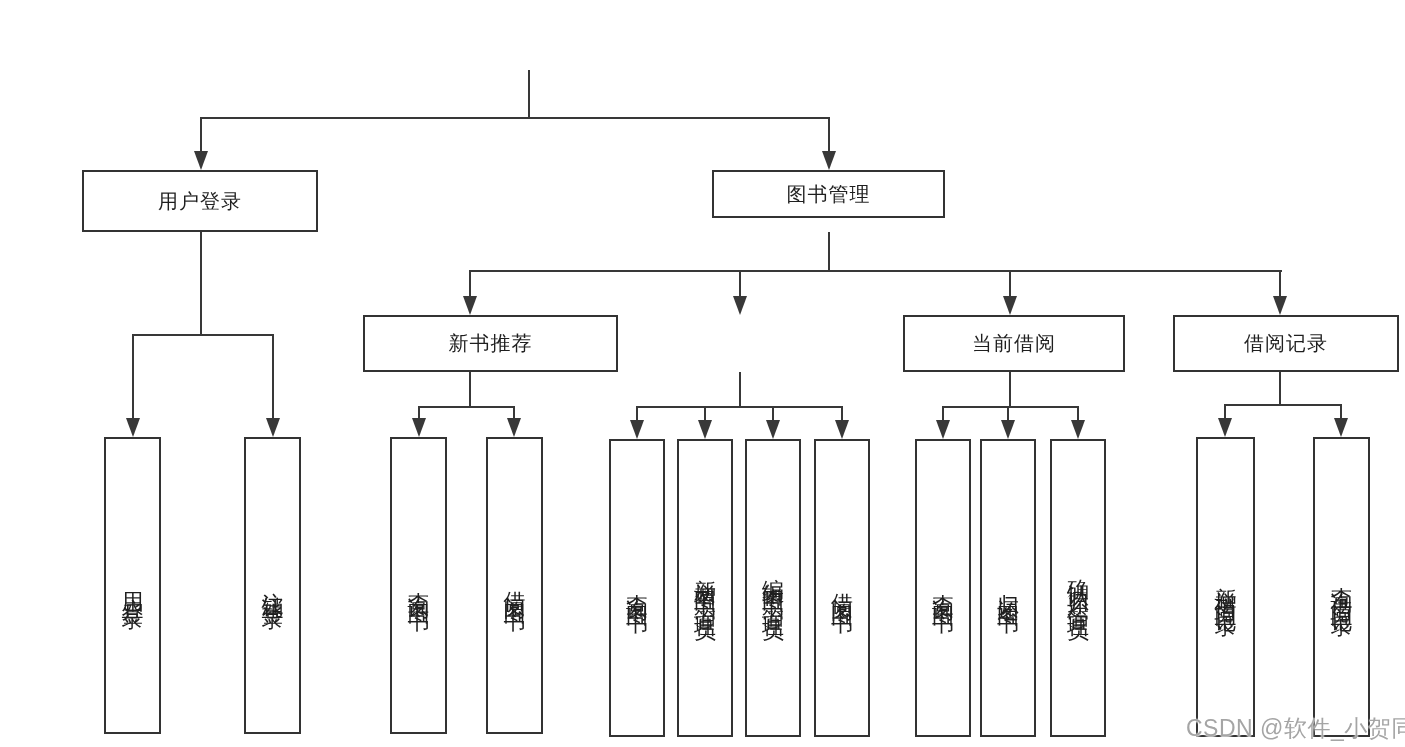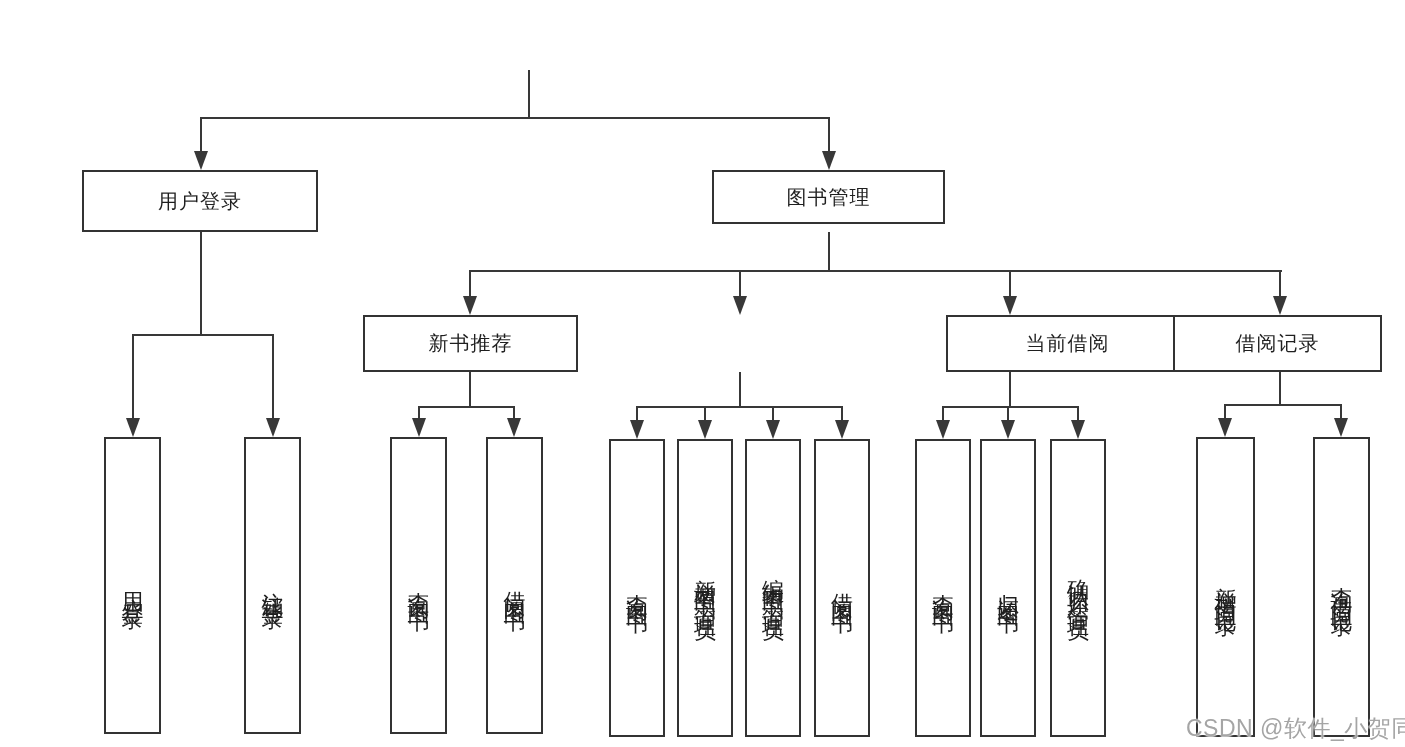--- a/index.html
+++ b/index.html
@@ -65,21 +65,21 @@
   <div>
     <div class="vline" style="left:528px;top:70px;height:48px"></div>
     <div class="hline" style="left:200px;top:117px;width:630px"></div>
     <div class="vline" style="left:200px;top:117px;height:36px"></div>
     <div class="arrow" style="left:194px;top:151px"></div>
     <div class="vline" style="left:828px;top:117px;height:36px"></div>
     <div class="arrow" style="left:822px;top:151px"></div>
   </div>
 
   <div class="box" style="left:82px;top:170px;width:236px;height:62px">用户登录</div>
-  <div class="box" style="left:712px;top:170px;width:233px;height:54px">图书管理</div>
+  <div class="box" style="left:712px;top:170px;width:233px;height:48px">图书管理</div>
 
   <div>
     <div class="vline" style="left:200px;top:232px;height:104px"></div>
     <div class="hline" style="left:132px;top:334px;width:142px"></div>
     <div class="vline" style="left:132px;top:334px;height:86px"></div>
     <div class="arrow" style="left:126px;top:418px"></div>
     <div class="vline" style="left:272px;top:334px;height:86px"></div>
     <div class="arrow" style="left:266px;top:418px"></div>
   </div>
 
@@ -89,23 +89,23 @@
     <div class="vline" style="left:469px;top:270px;height:28px"></div>
     <div class="arrow" style="left:463px;top:296px"></div>
     <div class="vline" style="left:739px;top:270px;height:28px"></div>
     <div class="arrow" style="left:733px;top:296px"></div>
     <div class="vline" style="left:1009px;top:270px;height:28px"></div>
     <div class="arrow" style="left:1003px;top:296px"></div>
     <div class="vline" style="left:1279px;top:270px;height:28px"></div>
     <div class="arrow" style="left:1273px;top:296px"></div>
   </div>
 
-  <div class="box" style="left:363px;top:315px;width:215px;height:57px">新书推荐</div>
-  <div class="box" style="left:946px;top:315px;width:243px;height:57px">当前借阅</div>
-  <div class="box" style="left:1173px;top:315px;width:209px;height:57px">借阅记录</div>
+  <div class="box" style="left:363px;top:315px;width:255px;height:57px">新书推荐</div>
+  <div class="box" style="left:903px;top:315px;width:222px;height:57px">当前借阅</div>
+  <div class="box" style="left:1173px;top:315px;width:226px;height:57px">借阅记录</div>
 
   <div>
     <div class="vline" style="left:469px;top:372px;height:36px"></div>
     <div class="hline" style="left:418px;top:406px;width:97px"></div>
     <div class="vline" style="left:418px;top:406px;height:14px"></div>
     <div class="arrow" style="left:412px;top:418px"></div>
     <div class="vline" style="left:513px;top:406px;height:14px"></div>
     <div class="arrow" style="left:507px;top:418px"></div>
   </div>
 

